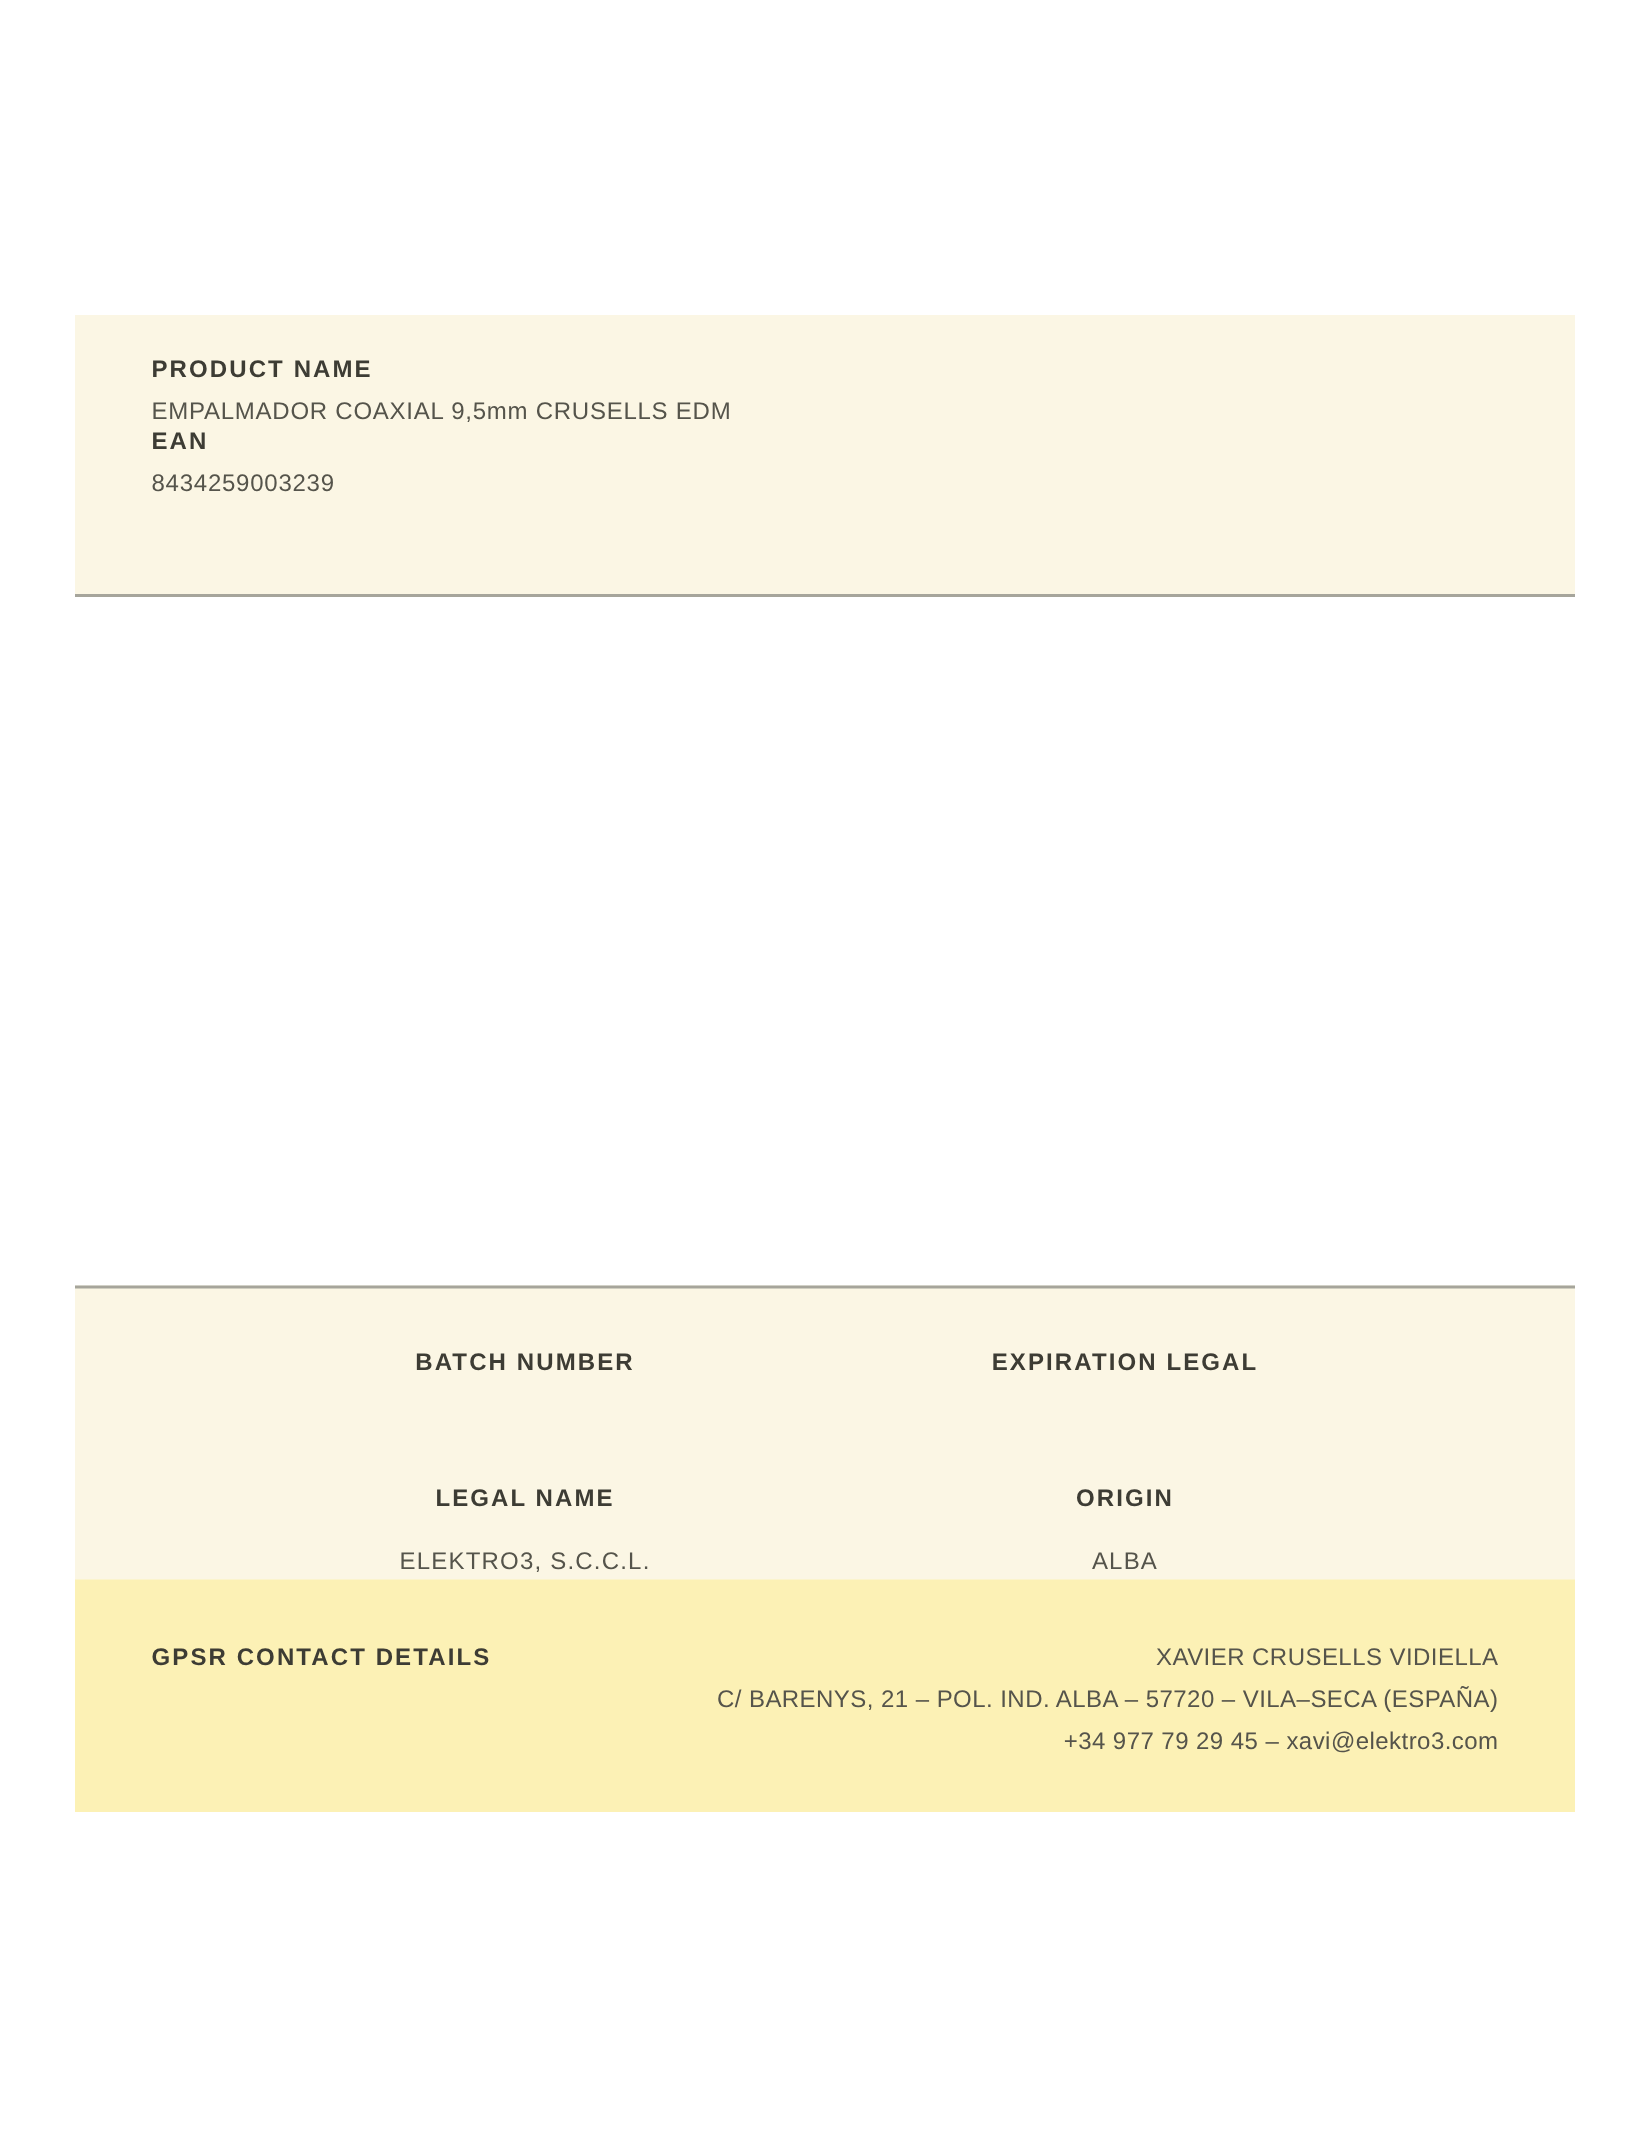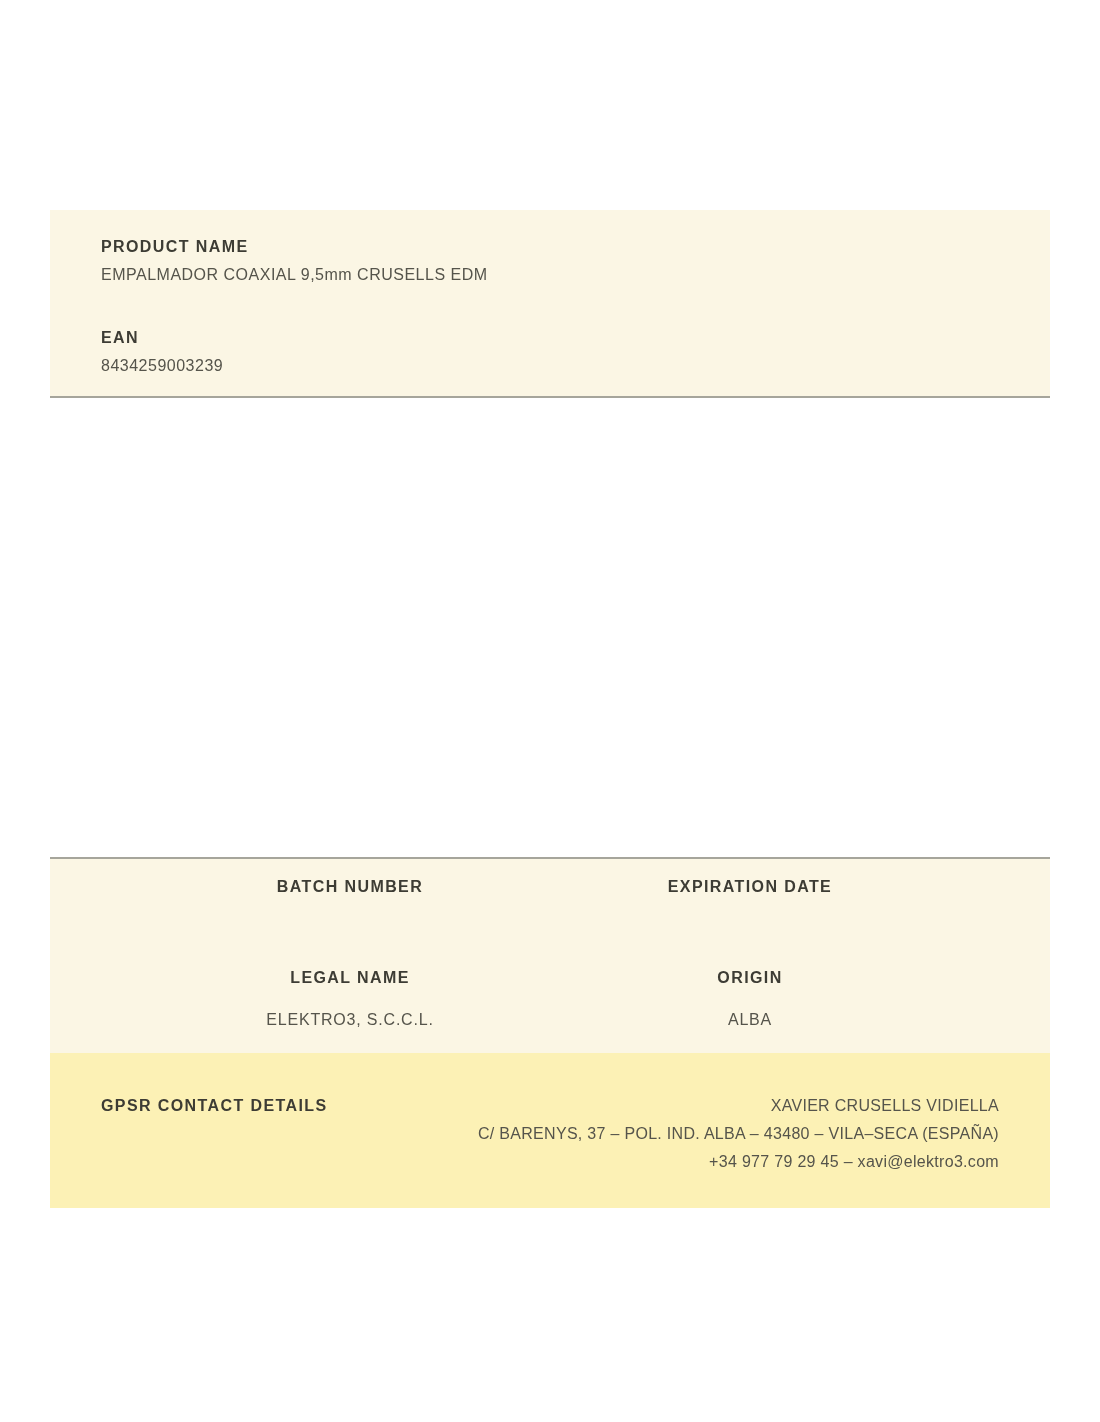--- a/index.html
+++ b/index.html
@@ -36,29 +36,28 @@
     line-height: 20px;
   }
   .field-value {
     font-size: 16px;
     letter-spacing: 0.5px;
     color: #55544B;
     line-height: 20px;
     margin-top: 8px;
   }
   .field-gap {
-    margin-top: 43px;
   }
   
   #details-section {
     top: 857px;
     height: 252px;
     border-top: 2px solid #A6A59B;
     border-bottom: 2px solid #A6A59B;
-    padding: 18px 100px 0 100px;
+    padding: 40px 100px 0 100px;
   }
   .details-row {
     display: grid;
     grid-template-columns: 1fr 1fr;
     text-align: center;
   }
   .details-row.second {
     margin-top: 71px;
   }
   .details-cell .field-value {
@@ -101,35 +100,35 @@
   <div class="field-label field-gap">EAN</div>
   <div class="field-value">8434259003239</div>
 </div>
 
 <div class="section" id="details-section">
   <div class="details-row">
     <div class="details-cell">
       <div class="field-label">BATCH NUMBER</div>
     </div>
     <div class="details-cell">
-      <div class="field-label">EXPIRATION DATE</div>
+      <div class="field-label">EXPIRATION LEGAL</div>
     </div>
   </div>
   <div class="details-row second">
     <div class="details-cell">
       <div class="field-label">LEGAL NAME</div>
       <div class="field-value">ELEKTRO3, S.C.C.L.</div>
     </div>
     <div class="details-cell">
       <div class="field-label">ORIGIN</div>
       <div class="field-value">ALBA</div>
     </div>
   </div>
 </div>
 
 <div class="section" id="gpsr-section">
   <div class="gpsr-label">GPSR CONTACT DETAILS</div>
   <div class="gpsr-contact">
     <div>XAVIER CRUSELLS VIDIELLA</div>
-    <div>C/ BARENYS, 37 – POL. IND. ALBA – 43480 – VILA–SECA (ESPAÑA)</div>
+    <div>C/ BARENYS, 21 – POL. IND. ALBA – 57720 – VILA–SECA (ESPAÑA)</div>
     <div>+34 977 79 29 45 – xavi@elektro3.com</div>
   </div>
 </div>
 
 </body></html>

